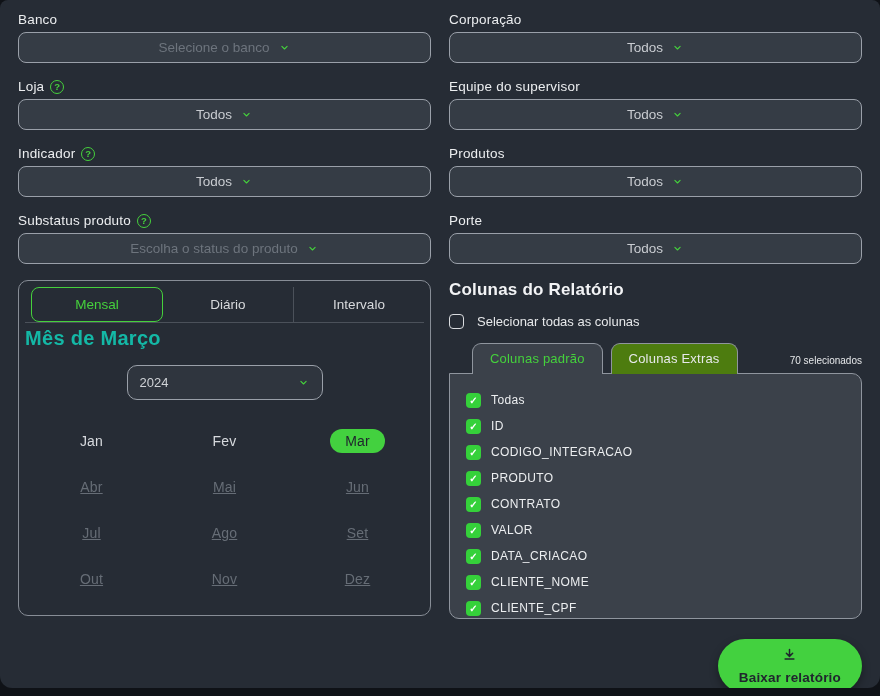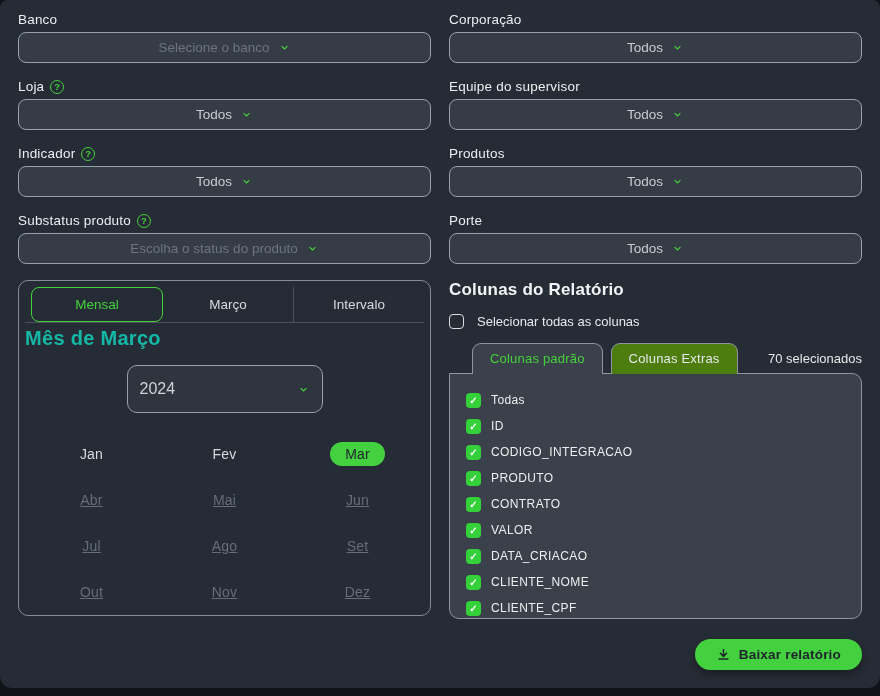--- a/index.html
+++ b/index.html
@@ -34,23 +34,23 @@
     flex:1; display:flex; align-items:center; justify-content:center;
     font-size:13.5px; color:#d8dadd; cursor:pointer; position:relative;
   }
   .ptab + .ptab { border-left:1px solid #4b515a; }
   .ptab.active {
     border:1.5px solid #45d13c; border-radius:8px; color:#45d13c;
   }
   .ptab.active + .ptab { border-left:none; }
   .ptitle { text-align:left; color:#14b8a6; font-size:20px; font-weight:600; margin-top:4px; letter-spacing:.3px; }
   .yearsel {
-    width:196px; height:48px; margin:15px auto 0 auto; background:#2f353e;
+    width:196px; height:35px; margin:15px auto 0 auto; background:#2f353e;
     border:1px solid #9aa0a9; border-radius:10px; display:flex; align-items:center;
-    justify-content:space-between; padding:0 12px; font-size:16px; color:#cfd2d6; cursor:pointer;
+    justify-content:space-between; padding:0 12px; font-size:13px; color:#cfd2d6; cursor:pointer;
   }
   .months { display:grid; grid-template-columns:repeat(3,1fr); margin-top:18px; }
   .month {
     height:46px; display:flex; align-items:center; justify-content:center;
     font-size:14px; letter-spacing:.2px;
   }
   .month.enabled { color:#d7dade; cursor:pointer; }
   .month.disabled { color:#666d76;text-decoration:underline; }
   .month .pill {
     background:#43d13f; color:#20262e; border-radius:999px; padding:4px 15px; font-weight:500; cursor:pointer;
@@ -61,40 +61,40 @@
   .selall { display:flex; align-items:center; gap:13px; margin-bottom:14px; cursor:pointer; }
   .cb-empty { width:15px; height:15px; border:1.6px solid #d9dcdf; border-radius:4px; background:transparent; }
   .selall-label { color:#e6e8ea; font-size:13px; }
   .ctabs-row { display:flex; align-items:flex-end; position:relative; z-index:2;padding-left:23px; }
   .ctab {
     font-size:13px; padding:7px 17px 8px 17px; border:1px solid #8f959e; border-bottom:none;
     border-radius:9px 9px 0 0; cursor:pointer; letter-spacing:.2px;
   }
   .ctab.active { background:#3b414a; color:#45d13c; }
   .ctab.inactive { background:#4d7c0f; color:#e7e9eb; margin-left:8px; }
-  .ccount { margin-left:auto; color:#e6e8ea; font-size:13px; padding-bottom:8px; }
+  .ccount { margin-left:auto; color:#e6e8ea; font-size:10px; padding-bottom:8px; }
   .cpanel {
     background:#3b414a; border:1px solid #8f959e; border-radius:0 10px 10px 10px;
     margin-top:-1px; height:246px; padding:13px 16px 0 16px; position:relative; z-index:1;
   }
   .citem { display:flex; align-items:center; gap:10px; height:26px; cursor:pointer; }
   .cb-check {
     width:15px; height:15px; background:#35d13a; border-radius:4px; flex:0 0 auto;
     display:flex; align-items:center; justify-content:center;
     color:#ffffff; font-size:10px; font-weight:bold;
   }
   .citem-label { color:#eceef0; font-size:12px; letter-spacing:.4px; }
 
   
   .btn-row { display:flex; justify-content:flex-end; margin-top:20px; }
   .dl-btn {
     background:#43d13f; color:#20262e; border:none; border-radius:999px;
     padding:8px 21px; font-size:13.5px; font-weight:600; font-family:"Liberation Sans", sans-serif;
     display:flex; align-items:center; gap:8px; cursor:pointer;
-    box-shadow:0 4px 8px rgba(0,0,0,.35); letter-spacing:.2px;
+    box-shadow:0 4px 8px rgba(0,0,0,.35); letter-spacing:.2px;flex-direction:column;
   }
 </style>
 </head>
 <body>
 
 <svg width="0" height="0" style="position:absolute">
   <defs>
     <symbol id="i-chev" viewBox="0 0 24 24">
         <polyline points="5 9 12 16 19 9" fill="none" stroke="#45d13c" stroke-width="3" stroke-linecap="round" stroke-linejoin="round"></polyline>
       </symbol>
@@ -164,21 +164,21 @@
               <svg width="13" height="9">
                 <use href="#i-chev"></use>
               </svg>
             </span>
         </div>
       </div>
 
       <div class="period">
         <div class="ptabs">
           <div class="ptab active">Mensal</div>
-          <div class="ptab">Março</div>
+          <div class="ptab">Diário</div>
           <div class="ptab">Intervalo</div>
         </div>
         <div class="ptitle">Mês de Março</div>
         <div class="yearsel">
           <span>2024</span>
           <span class="chev">
               <svg width="13" height="9">
                 <use href="#i-chev"></use>
               </svg>
             </span>

